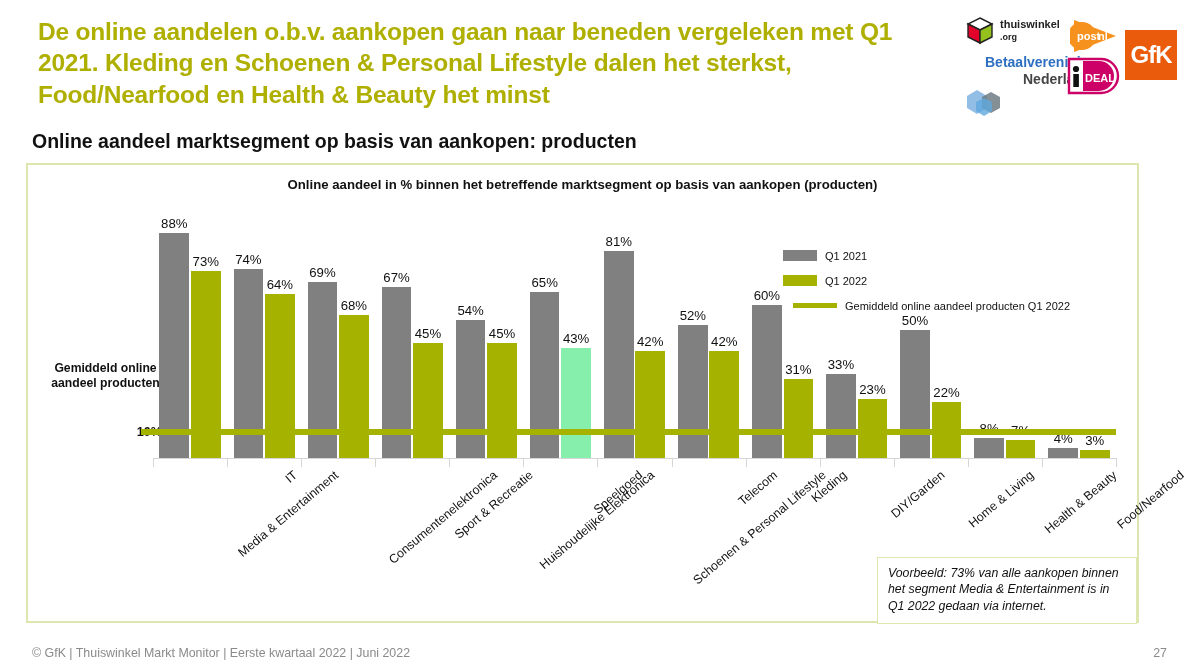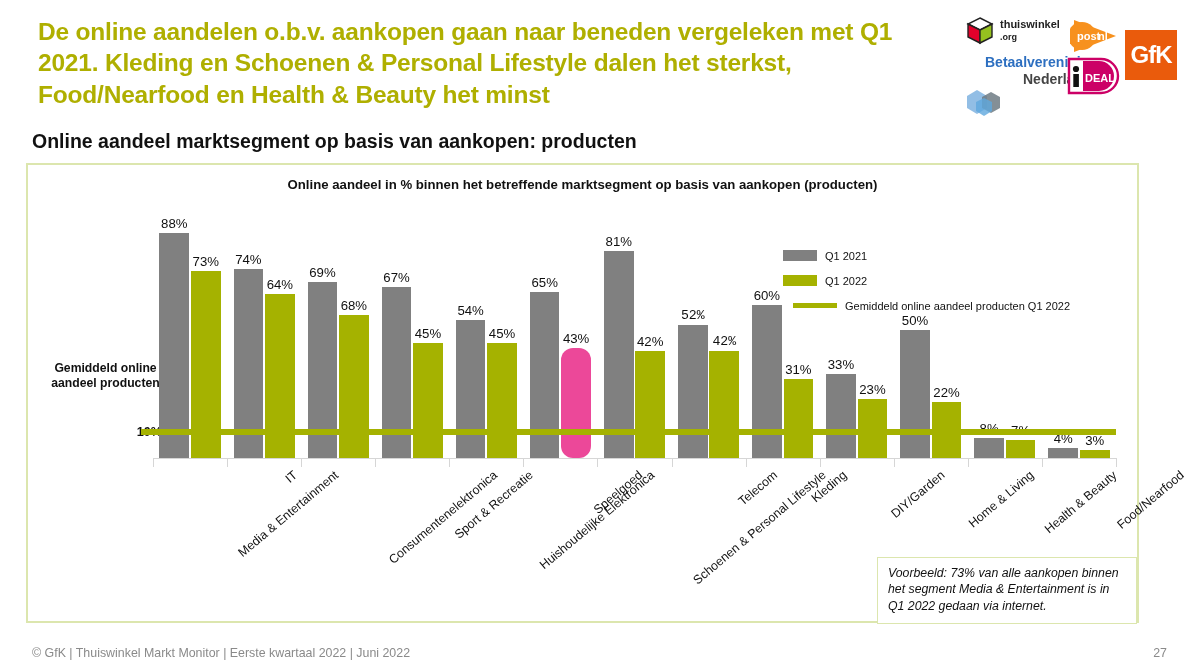--- a/index.html
+++ b/index.html
@@ -223,33 +223,33 @@
             <span class="bar-val">54%</span>
           </div>
           <div class="bar q2" style="width: 29.6308px; height: 115.105px; margin-left: 1.85192px; background: rgb(165, 178, 0);">
             <span class="bar-val">45%</span>
           </div>
         </div>
         <div class="group" style="left: 370.385px; width: 74.0769px;">
           <div class="bar q1" style="width: 29.6308px; height: 166.263px; margin-left: 0px; background: rgb(128, 128, 128);">
             <span class="bar-val">65%</span>
           </div>
-          <div class="bar q2" style="width: 29.6308px; height: 109.989px; margin-left: 1.85192px; background: #ec4899; border-radius: 12px;">
+          <div class="bar q2" style="width: 29.6308px; height: 109.989px; margin-left: 1.85192px; background: #86efac;">
             <span class="bar-val">43%</span>
           </div>
         </div>
         <div class="group" style="left: 444.462px; width: 74.0769px;">
           <div class="bar q1" style="width: 29.6308px; height: 207.189px; margin-left: 0px; background: rgb(128, 128, 128);">
             <span class="bar-val">81%</span>
           </div>
           <div class="bar q2" style="width: 29.6308px; height: 107.432px; margin-left: 1.85192px; background: rgb(165, 178, 0);">
             <span class="bar-val">42%</span>
           </div>
         </div>
-        <div class="group" style="left: 518.538px; width: 74.0769px; font-family: Liberation Mono, monospace;">
+        <div class="group" style="left: 518.538px; width: 74.0769px;">
           <div class="bar q1" style="width: 29.6308px; height: 133.011px; margin-left: 0px; background: rgb(128, 128, 128);">
             <span class="bar-val">52%</span>
           </div>
           <div class="bar q2" style="width: 29.6308px; height: 107.432px; margin-left: 1.85192px; background: rgb(165, 178, 0);">
             <span class="bar-val">42%</span>
           </div>
         </div>
         <div class="group" style="left: 592.615px; width: 74.0769px;">
           <div class="bar q1" style="width: 29.6308px; height: 153.474px; margin-left: 0px; background: rgb(128, 128, 128);">
             <span class="bar-val">60%</span>

